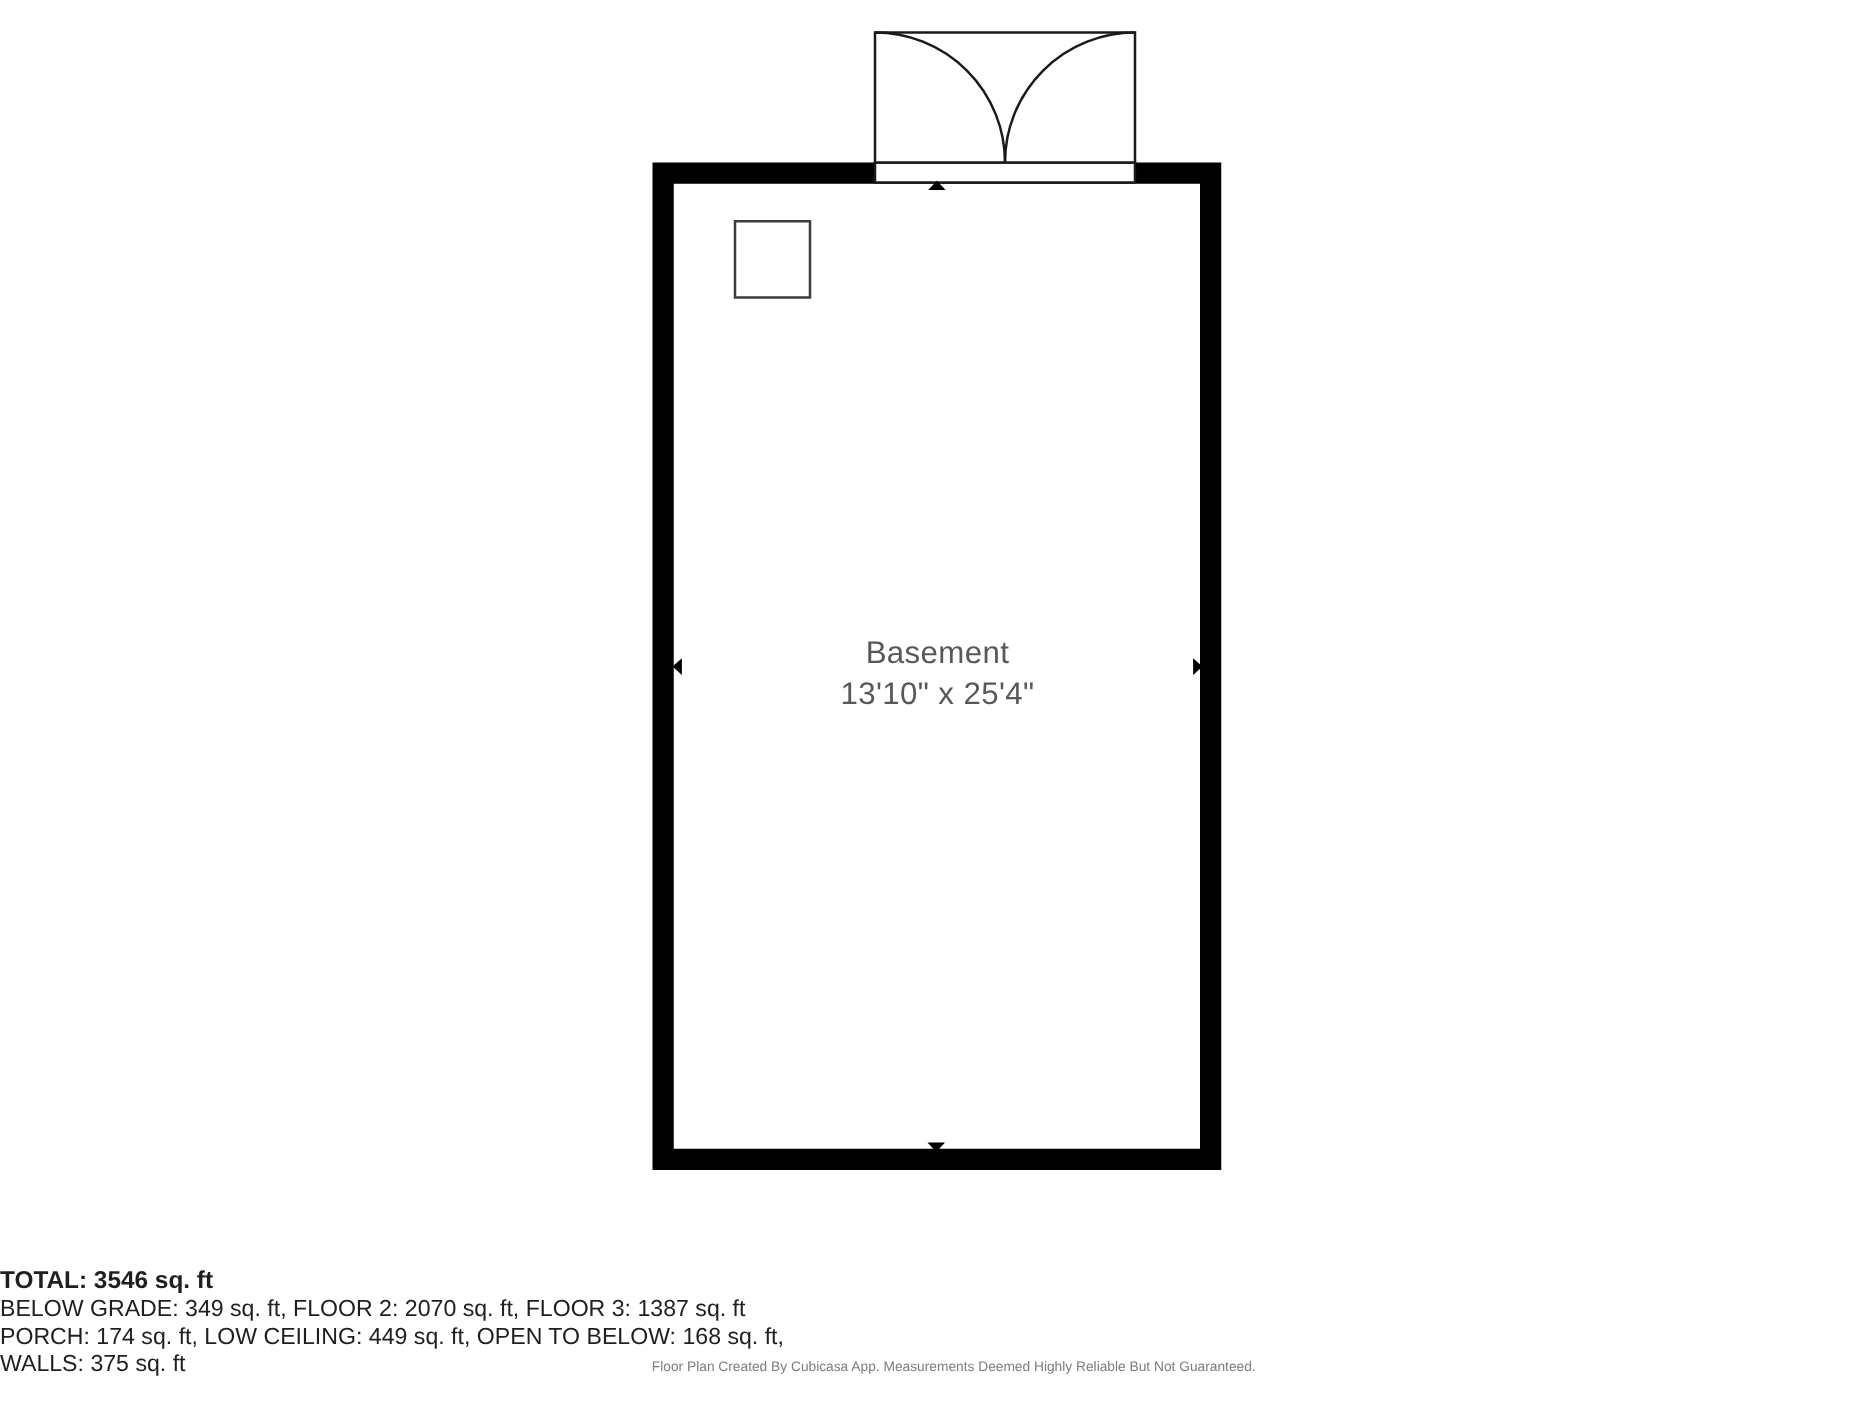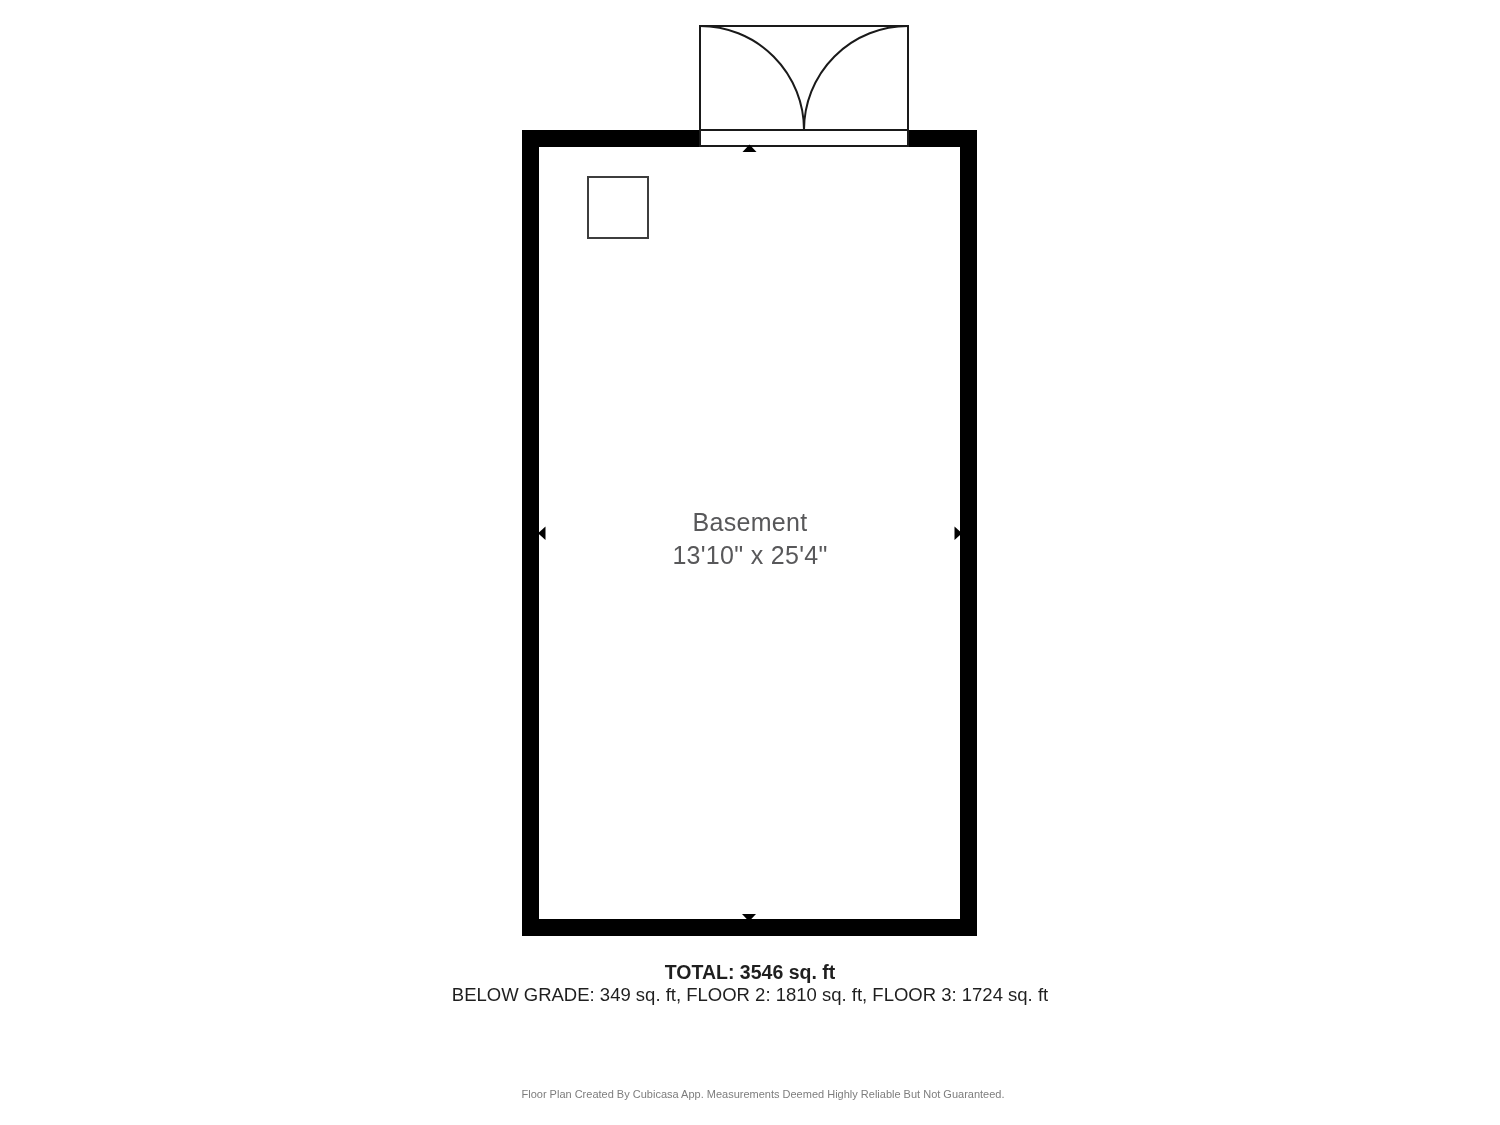--- a/index.html
+++ b/index.html
@@ -27,22 +27,22 @@
   .door-arc { fill: none; stroke: var(--door-outline); stroke-width: 2; }
   .column-rect { fill: var(--background); stroke: var(--column-outline); stroke-width: 2; }
   .dim-arrow { fill: var(--wall); }
 
   .room-label {
     position: absolute; left: 0; top: 506px; width: 1500px;
     text-align: center; color: var(--room-label);
     font-size: 25px; line-height: 33px; letter-spacing: 0.3px;
   }
   .summary {
-    position: absolute; left: 0; top: 961px; width: 1500px;
-    text-align: center; color: var(--summary-text);
+    position: absolute; left: 0; top: 1013px; width: 1500px;
+    color: var(--summary-text);
     font-size: 18.5px; line-height: 22px;
   }
   .summary-total { font-weight: 700; font-size: 19.5px; line-height: 23px; }
   .footer-note {
     position: absolute; left: 13px; top: 1087px; width: 1500px;
     text-align: center; color: var(--footer-text);
     font-size: 11px; line-height: 14px;
   }
 </style>
 </head>
@@ -69,18 +69,20 @@
     <path class="dim-arrow" d="M954.5 526.5 L954.5 540 L962 533.2 Z"></path>
   </svg>
 
   <div class="room-label">
     <div>Basement</div>
     <div>13'10" x 25'4"</div>
   </div>
 
   <div class="summary">
     <div class="summary-total">TOTAL: 3546 sq. ft</div>
-    <div>BELOW GRADE: 349 sq. ft, FLOOR 2: 1810 sq. ft, FLOOR 3: 1724 sq. ft</div>
+    <div>BELOW GRADE: 349 sq. ft, FLOOR 2: 2070 sq. ft, FLOOR 3: 1387 sq. ft</div>
+    <div>PORCH: 174 sq. ft, LOW CEILING: 449 sq. ft, OPEN TO BELOW: 168 sq. ft,</div>
+    <div>WALLS: 375 sq. ft</div>
   </div>
 
   <div class="footer-note">Floor Plan Created By Cubicasa App. Measurements Deemed Highly Reliable But Not Guaranteed.</div>
 
 </div>
 
 </body></html>

